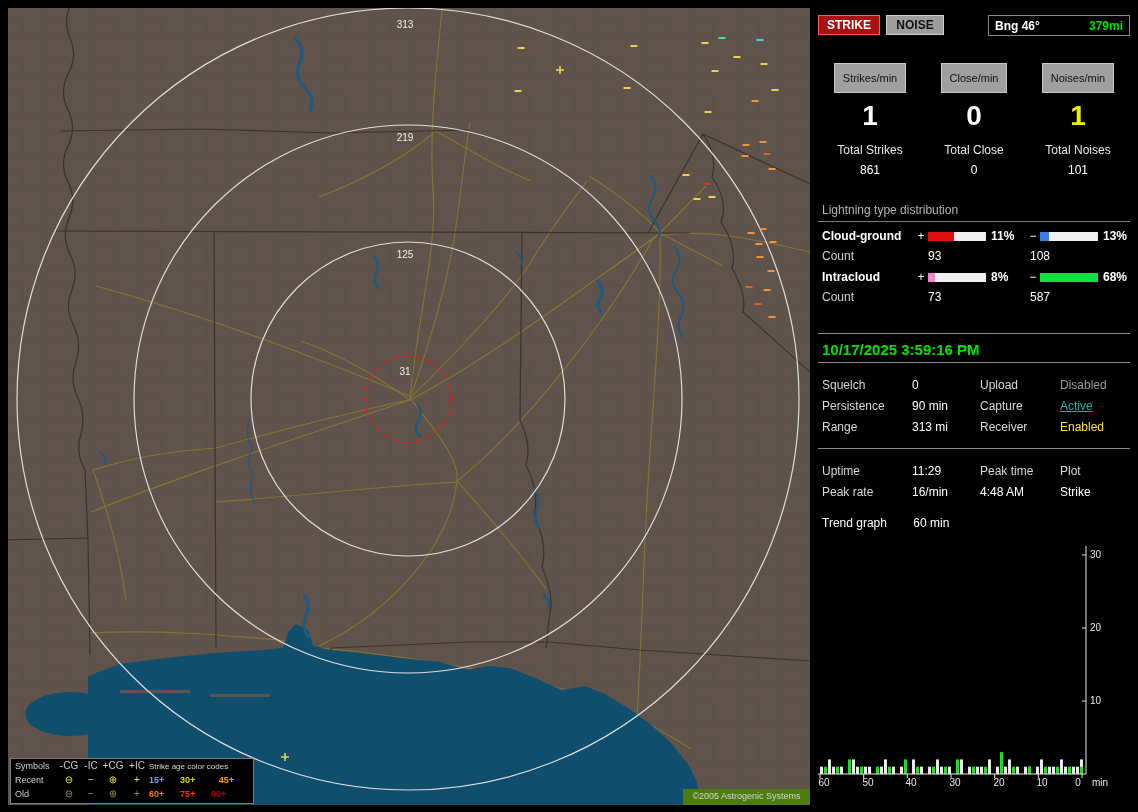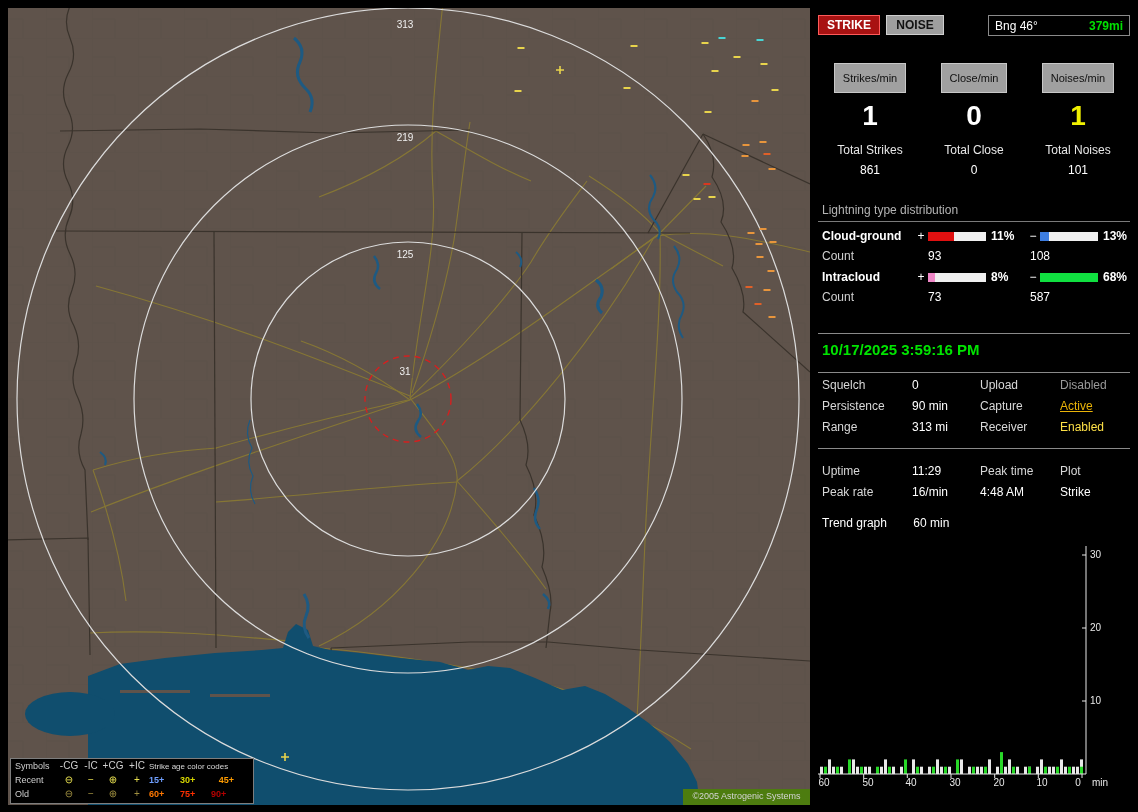--- a/index.html
+++ b/index.html
@@ -31,21 +31,21 @@
   .toolbar { position:absolute; top:7px; left:0; width:312px; height:22px; }
   .btn-strike { position:absolute; left:0; top:0; width:62px; height:20px;
                 background:#a81212; border:1px solid #ff5a5a; color:#fff;
                 font-weight:bold; font-size:12px; font-family:inherit; }
   .btn-noise  { position:absolute; left:68px; top:0; width:58px; height:20px;
                 background:#9e9e9e; border:1px solid #cfcfcf; color:#111;
                 font-weight:bold; font-size:12px; font-family:inherit; }
   .bng-box { position:absolute; left:170px; top:0; width:142px; height:21px;
              background:#000; border:1px solid #8a8a8a; display:flex;
              justify-content:space-between; align-items:center; padding:0 6px; }
-  .bng-box .bng  { color:#fff; font-weight:normal; font-size:12px; }
+  .bng-box .bng  { color:#fff; font-weight:bold; font-size:12px; }
   .bng-box .dist { color:#00e000; font-weight:bold; font-size:12px; }
 
   .counters { position:absolute; top:55px; left:0; width:312px;
               display:grid; grid-template-columns:1fr 1fr 1fr; text-align:center; }
   .chip { display:inline-block; background:#a0a0a0; color:#101010; font-size:11px;
           padding:8px 8px; border:1px solid #c8c8c8; }
   .rate { margin-top:6px; height:36px; line-height:34px; font-size:28px;
           font-weight:bold; color:#fff; }
   .tlabel { margin-top:8px; font-size:12px; color:#e8e8e8; }
   .tvalue { margin-top:6px; font-size:12px; color:#fff; }
@@ -56,21 +56,21 @@
               align-items:center; padding:7px 0 0 4px; }
   .dist-label { font-weight:bold; color:#fff; }
   .sign { color:#fff; text-align:center; }
   .bar { height:9px; background:#f0f0f0; position:relative; display:block; overflow:hidden; }
   .bar .fill { position:absolute; left:0; top:0; bottom:0; }
   .pct { font-weight:bold; color:#fff; padding-left:5px; }
   .count-row { position:relative; height:20px; padding:6px 0 0 4px; color:#d0d0d0; }
   .count-row .c1 { position:absolute; left:110px; color:#fff; }
   .count-row .c2 { position:absolute; left:212px; color:#fff; }
 
-  .datetime { position:absolute; top:325px; left:0; width:312px; height:40px;
+  .datetime { position:absolute; top:325px; left:0; width:312px; height:30px;
               border-top:1px solid #8a8a8a; border-bottom:1px solid #8a8a8a;
               color:#00e400; font-weight:bold; font-size:15px; line-height:31px;
               padding-left:4px; background:#000; }
 
   .status { position:absolute; top:366px; left:0; width:312px; font-size:12px; }
   .stats  { position:absolute; top:452px; left:0; width:312px; font-size:12px; }
   .srow { display:grid; grid-template-columns:90px 68px 80px 70px; padding:4px 0 3px 4px; }
   .sl { color:#d8d8d8; }
   .sv { color:#fff; }
 
@@ -318,21 +318,21 @@
     <div class="srow">
       <span class="sl">Squelch</span>
       <span class="sv">0</span>
       <span class="sl">Upload</span>
       <span class="sv" style="color: rgb(154, 154, 154);">Disabled</span>
     </div>
     <div class="srow">
       <span class="sl">Persistence</span>
       <span class="sv">90 min</span>
       <span class="sl">Capture</span>
-      <span class="sv" style="color: #eab308; text-decoration: underline;">Active</span>
+      <span class="sv" style="color: #14b8a6; text-decoration: underline;">Active</span>
     </div>
     <div class="srow">
       <span class="sl">Range</span>
       <span class="sv">313 mi</span>
       <span class="sl">Receiver</span>
       <span class="sv" style="color: #fde047;">Enabled</span>
     </div>
   </div>
 
   <div class="rule"></div>

